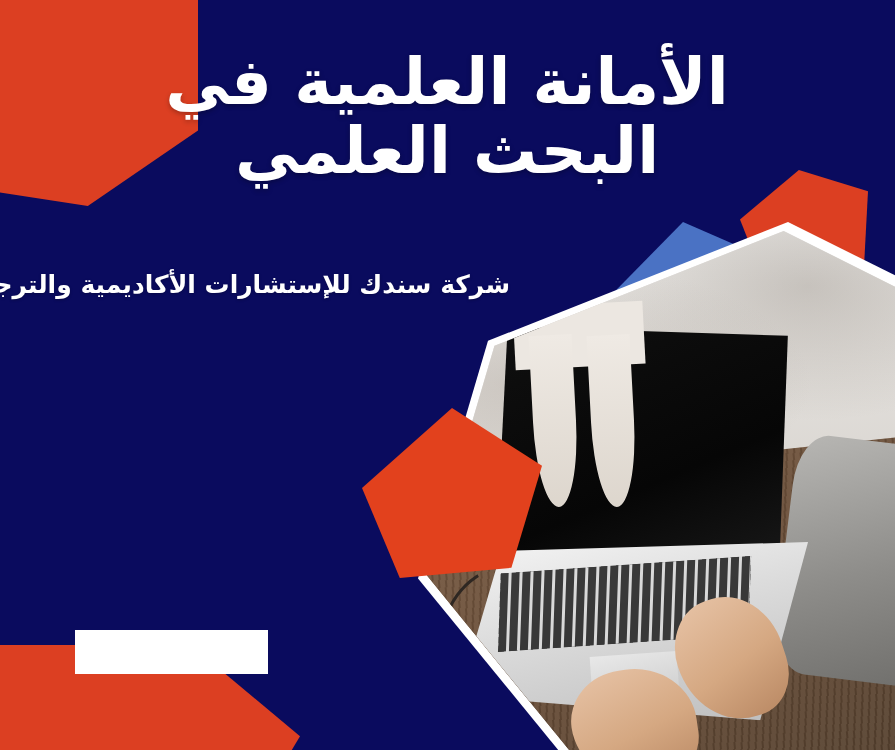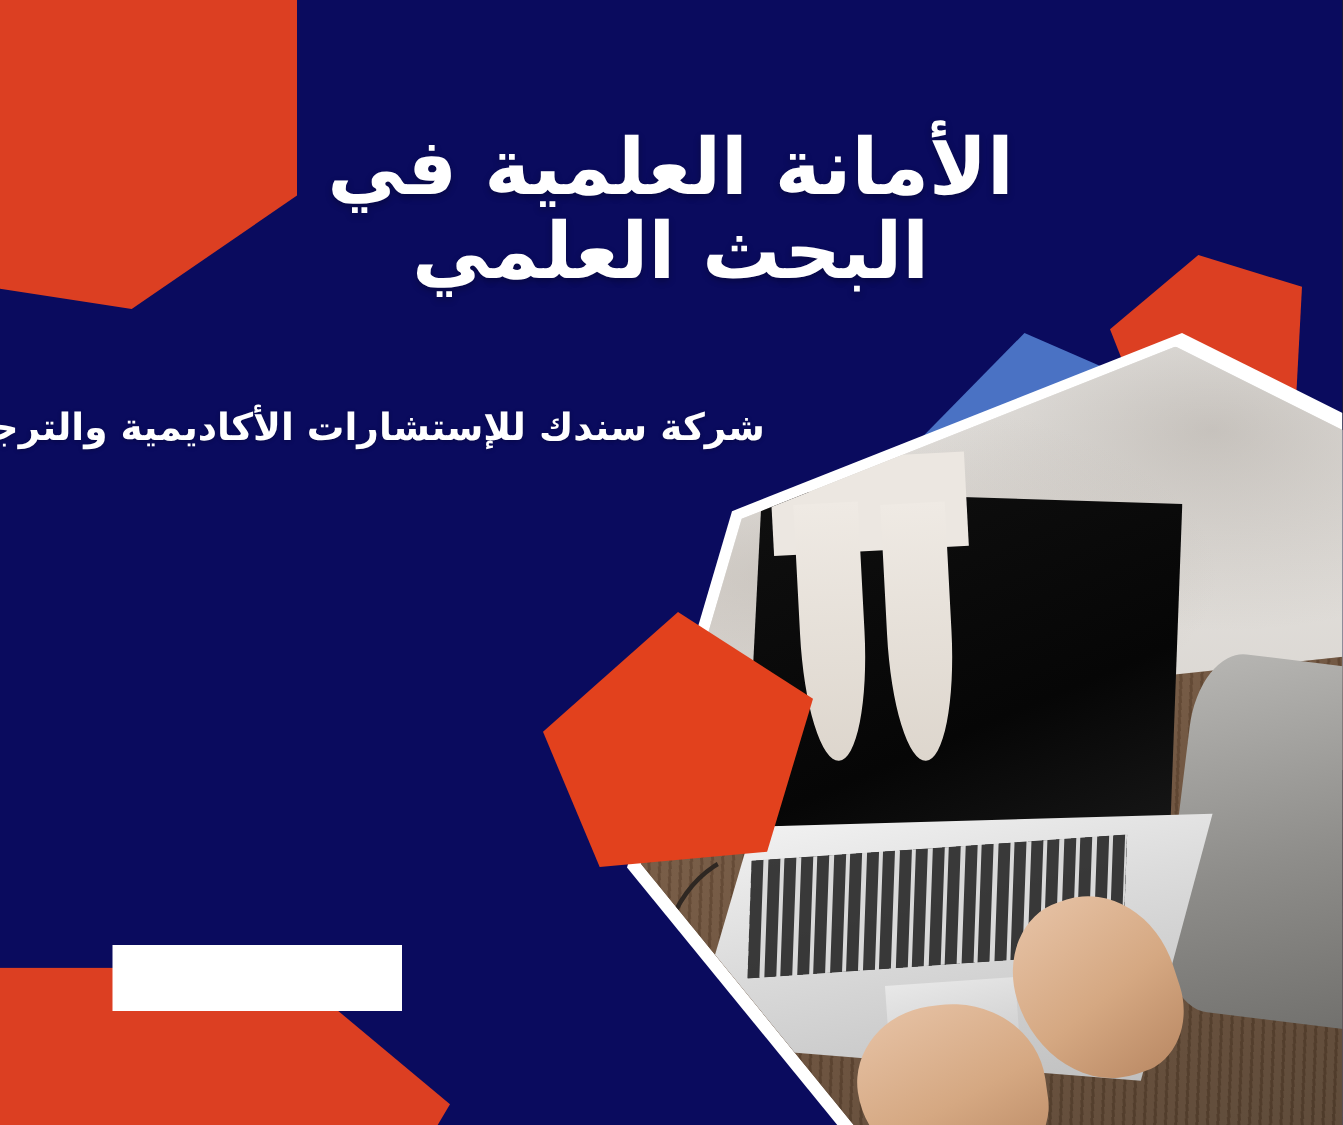--- a/index.html
+++ b/index.html
@@ -178,28 +178,27 @@
   }
 
   
   #title {
     position: absolute;
     right: 148px;
     top: 48px;
     width: 600px;
     text-align: center;
     color: #ffffff;
-    font-size: 52px;
+    font-size: 64px;
     line-height: 1.08;
     font-weight: 700;
     letter-spacing: 0;
     text-shadow: 0 2px 5px rgba(0,0,0,.28);
     direction: rtl;
     white-space: pre-line;
-    margin-top: 36px;
   }
   #subtitle {
     position: absolute;
     right: 385px;
     top: 270px;
     color: #ffffff;
     font-size: 25px;
     font-weight: 700;
     direction: rtl;
     text-align: right;

